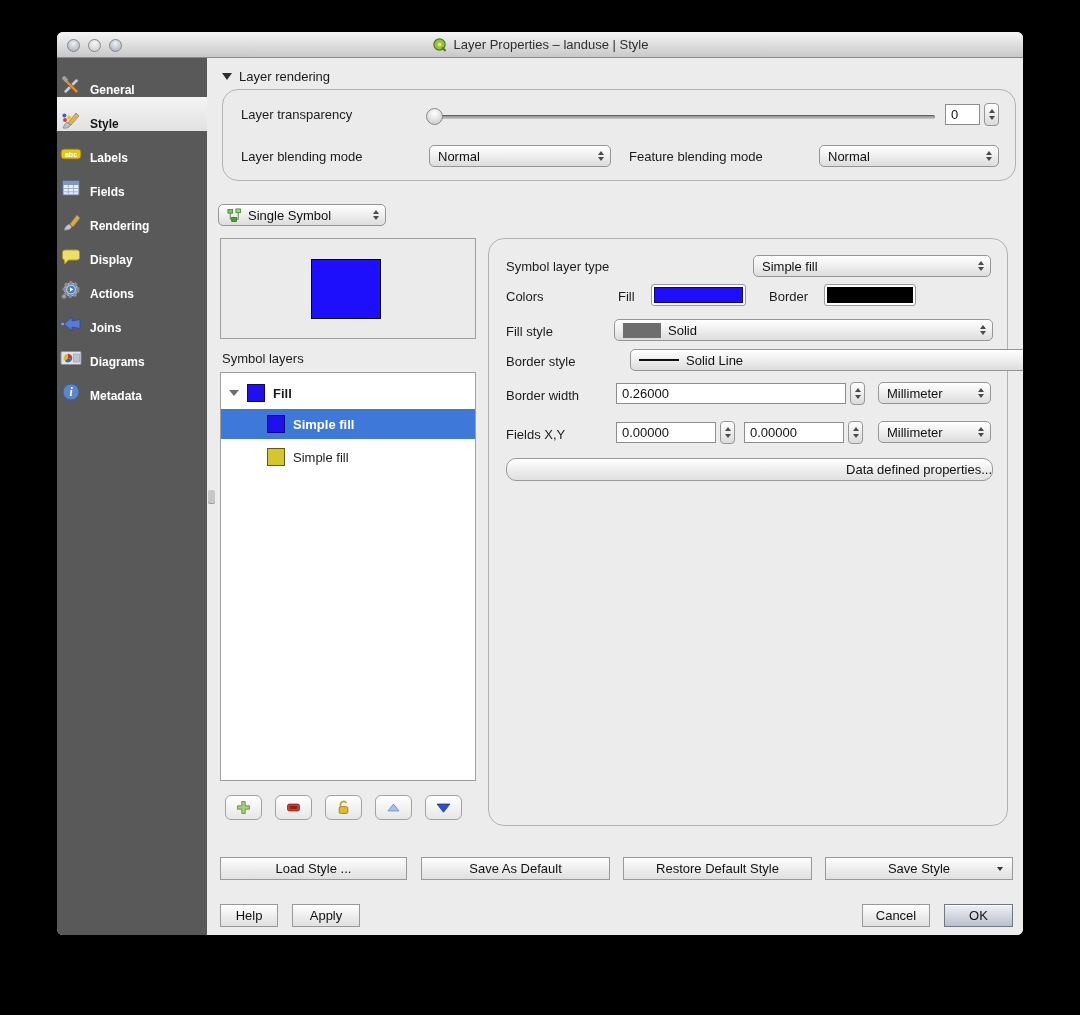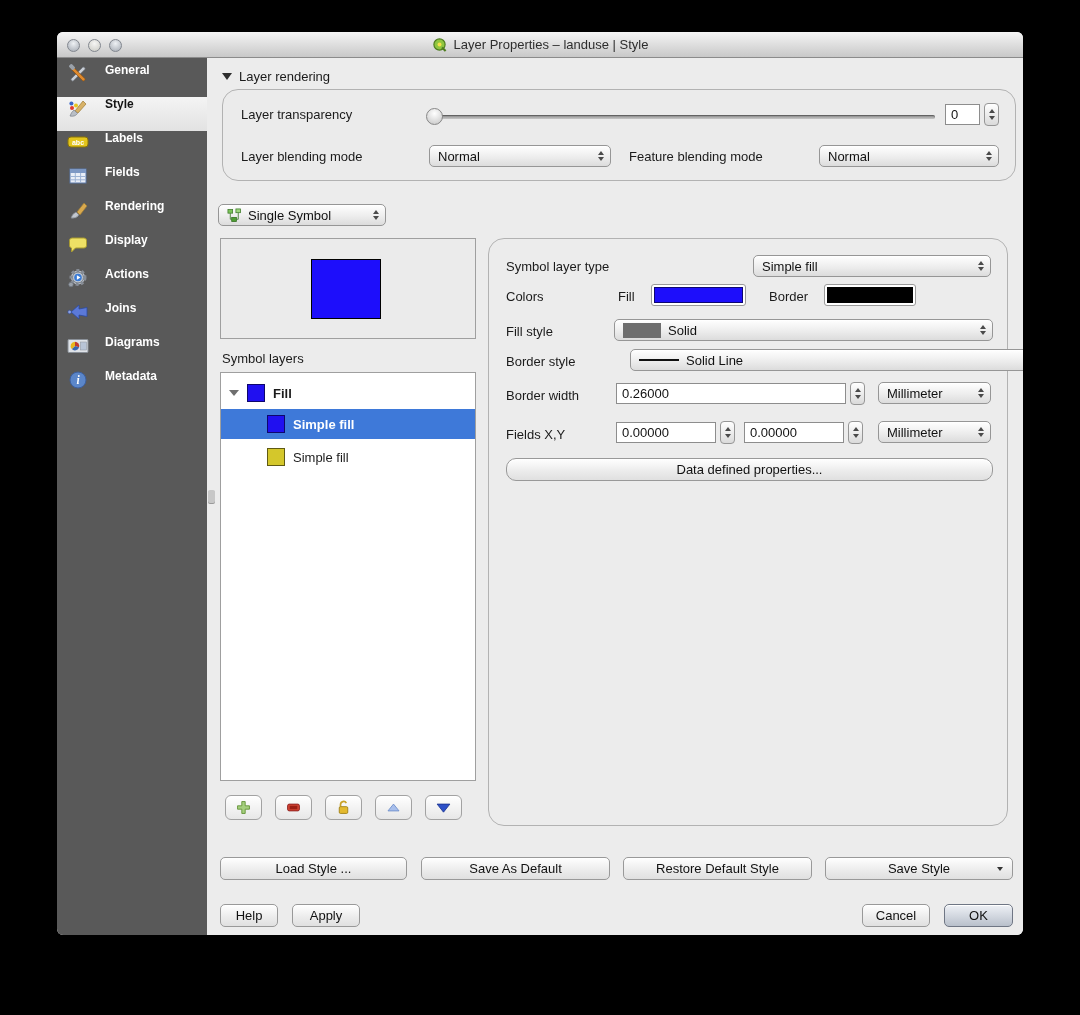--- a/index.html
+++ b/index.html
@@ -17,21 +17,21 @@
   .title-text { font-size:13px; color:#2e2e2e; display:flex; align-items:center; gap:6px; }
   .traffic { position:absolute; left:10px; top:7px; display:flex; gap:8px; }
   .light { width:13px; height:13px; border-radius:50%; border:1px solid #82878f;
            background:radial-gradient(circle at 50% 32%, #eef1f4, #a3a9b2); }
   .light.mid { background:radial-gradient(circle at 50% 32%, #f6f6f4, #c9c9c2); }
 
   .winbody { display:flex; height:877px; }
 
   
   .sidebar { width:150px; flex:none; background:#595959; padding-top:5px; }
-  .side-item { height:34px; display:flex; align-items:flex-start; gap:16px; padding-left:10px;
+  .side-item { height:34px; display:flex; align-items:flex-end; gap:8px; padding-left:3px;
                color:#fff; font-weight:bold; font-size:12px; cursor:default; }
   .side-item.selected { background:linear-gradient(#f4f4f4,#e2e2e2); color:#141414; }
   .side-icon { width:22px; height:22px; flex:none; display:flex; align-items:center; justify-content:center; }
 
   
   .content { position:relative; flex:1; background:#ececec; font-size:13px; color:#1b1b1b; }
   .abs { position:absolute; }
   .lbl { position:absolute; white-space:nowrap; }
 
   .groupbox { position:absolute; border:1px solid #b2b2b2; border-radius:16px; background:#ebebeb; }
@@ -60,21 +60,21 @@
   
   .num-input { position:absolute; height:21px; border:1px solid #8d8d8d; background:#fff;
                font-family:"Liberation Sans", sans-serif; font-size:13px; padding:0 5px; color:#111; }
   .stepper { position:absolute; width:15px; height:23px; border:1px solid #969696; border-radius:4px;
              background:linear-gradient(#fff,#dadada); display:flex; flex-direction:column;
              align-items:center; justify-content:center; gap:3px; }
   .stepper .t-up { border-bottom-width:4px; border-left-width:3px; border-right-width:3px; }
   .stepper .t-dn { border-top-width:4px; border-left-width:3px; border-right-width:3px; }
 
   
-  .btn { position:absolute; height:23px; border:1px solid #999; border-radius:5px;
+  .btn { position:absolute; height:23px; border:1px solid #999; border-radius:0;
          background:linear-gradient(#ffffff,#ebebeb 60%, #e0e0e0); box-shadow:inset 0 1px 0 #fff;
          font-family:"Liberation Sans", sans-serif; font-size:13px; color:#111;
          display:flex; align-items:center; justify-content:center; cursor:default; }
   .btn.default-btn { background:linear-gradient(#eef1f6,#b9c0cb); border-color:#6f7684; }
   .btn.pill { border-radius:10px; }
 
   .color-btn { position:absolute; height:22px; border:1px solid #9a9a9a; border-radius:3px;
                background:#fff; padding:2px; }
   .color-btn .swatch { width:100%; height:100%; box-shadow:inset 0 0 0 1px rgba(0,0,0,.55); }
 
@@ -409,21 +409,21 @@
             <span class="t-dn"></span>
         </div>
         <div class="mac-select" style="left:389px; top:182px; width:113px;">
           <span>Millimeter</span>
           <span class="ud">
               <span class="t-up"></span>
               <span class="t-dn"></span>
             </span>
         </div>
 
-        <div class="btn pill" style="left:17px; top:219px; width:487px;">
+        <div class="btn pill" style="left:17px; top:219px; width:487px;justify-content:flex-end;">
           <span>Data defined properties...</span>
         </div>
       </div>
 
       <div class="btn" style="left:13px; top:799px; width:187px;">
         <span>Load Style ...</span>
       </div>
       <div class="btn" style="left:214px; top:799px; width:189px;">
         <span>Save As Default</span>
       </div>

